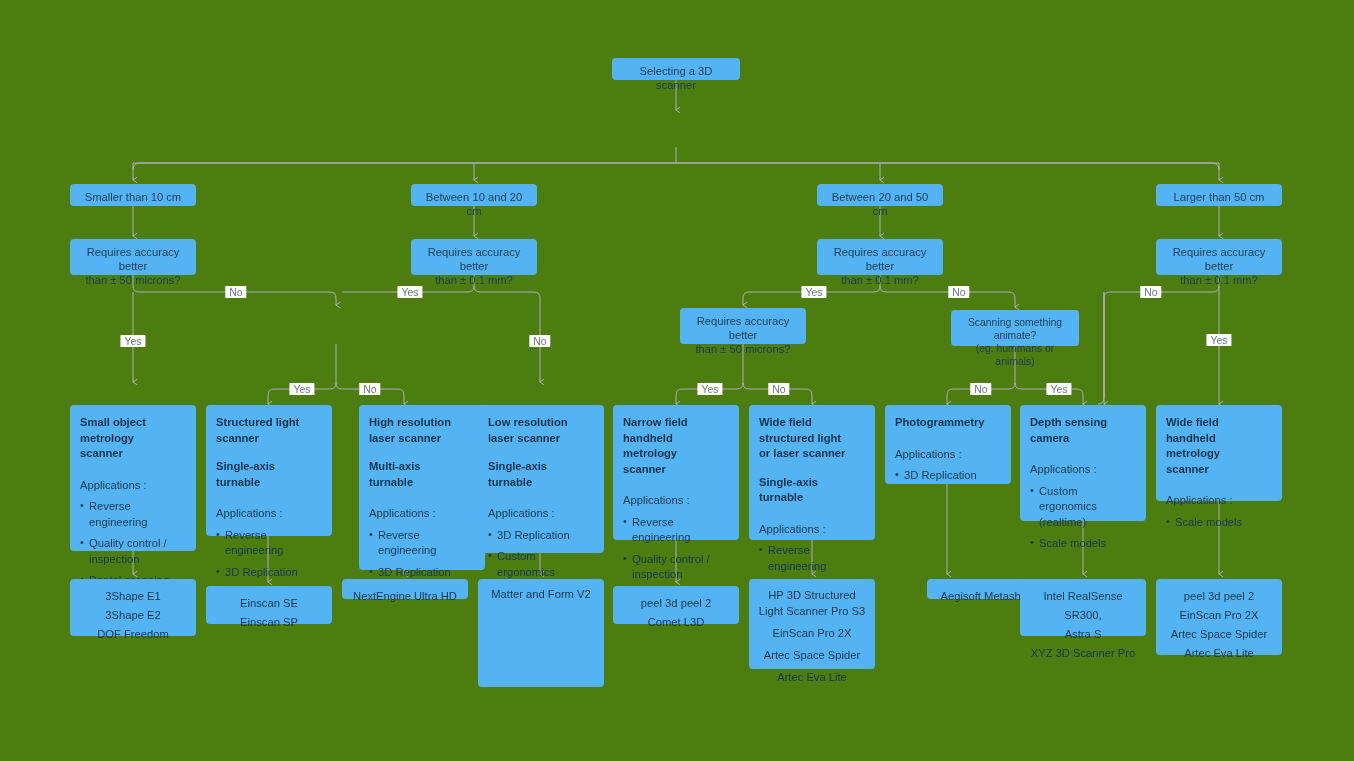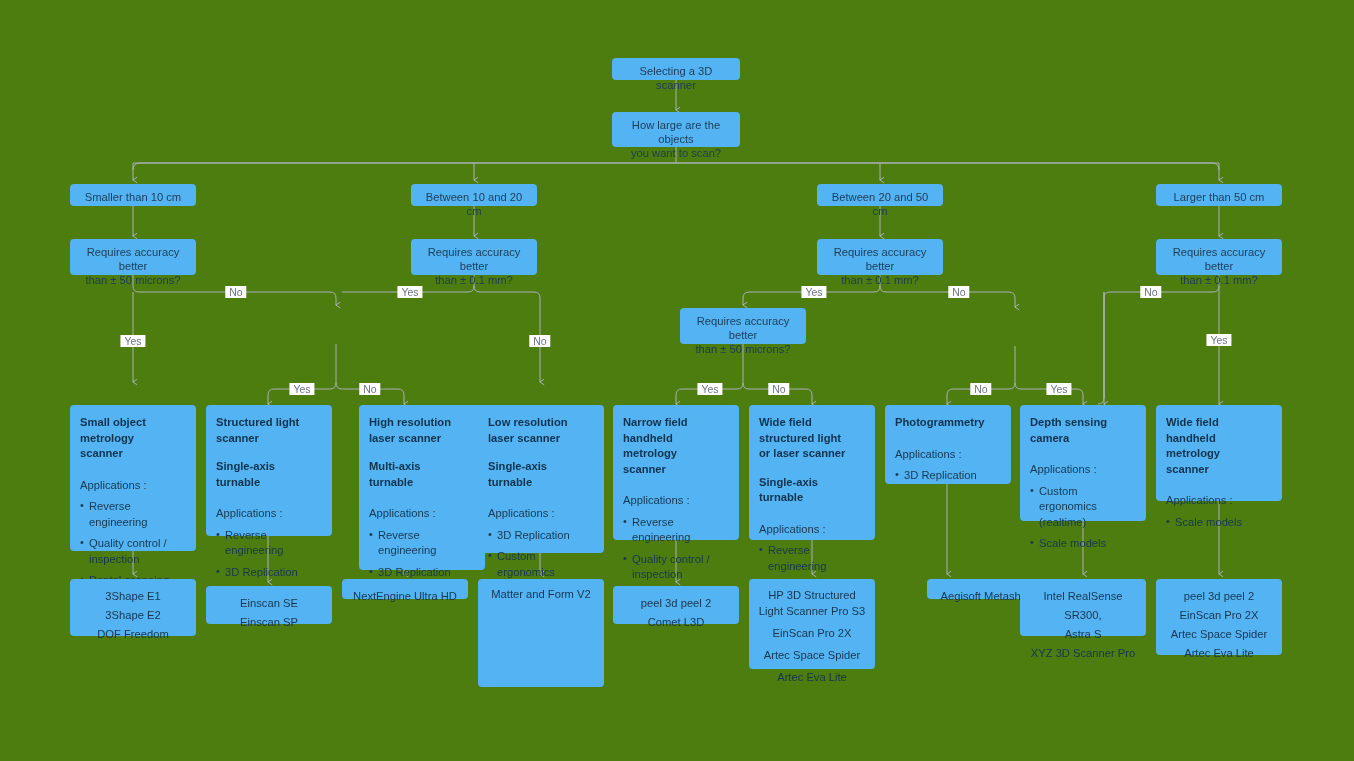--- a/index.html
+++ b/index.html
@@ -84,24 +84,20 @@
       <path d="M947,484 L947,574" marker-end="url(#ah)"></path>
       <path d="M1083,521 L1083,574" marker-end="url(#ah)"></path>
       <path d="M1219,501 L1219,574" marker-end="url(#ah)"></path>
     </g>
   </svg>
 
   <div class="node q" style="left:612px;top:58px;width:128px;height:22px;">
     <span class="ln">Selecting a 3D scanner</span>
   </div>
 
-  <div class="node q" style="left:612px;top:112px;width:128px;height:35px;">
-    <span class="ln">How large are the objects</span>
-    <span class="ln">you want to scan?</span>
-  </div>
 
   <div class="node q" style="left:70px;top:184px;width:126px;height:22px;">
     <span class="ln">Smaller than 10 cm</span>
   </div>
   <div class="node q" style="left:411px;top:184px;width:126px;height:22px;">
     <span class="ln">Between 10 and 20 cm</span>
   </div>
   <div class="node q" style="left:817px;top:184px;width:126px;height:22px;">
     <span class="ln">Between 20 and 50 cm</span>
   </div>
@@ -122,20 +118,24 @@
     <span class="ln">than ± 0.1 mm?</span>
   </div>
   <div class="node q" style="left:1156px;top:239px;width:126px;height:36px;">
     <span class="ln">Requires accuracy better</span>
     <span class="ln">than ± 0.1 mm?</span>
   </div>
 
   <div class="node q" style="left:680px;top:308px;width:126px;height:36px;">
     <span class="ln">Requires accuracy better</span>
     <span class="ln">than ± 50 microns?</span>
+  </div>
+  <div class="node q small" style="left:951px;top:310px;width:128px;height:36px;">
+    <span class="ln">Scanning something animate?</span>
+    <span class="ln">(eg. hummans or animals)</span>
   </div>
 
   <div class="elabel" style="left:236px;top:292px;">No</div>
   <div class="elabel" style="left:410px;top:292px;">Yes</div>
   <div class="elabel" style="left:133px;top:341px;">Yes</div>
   <div class="elabel" style="left:540px;top:341px;">No</div>
 
   <div class="elabel" style="left:302px;top:389px;">Yes</div>
   <div class="elabel" style="left:370px;top:389px;">No</div>
 

